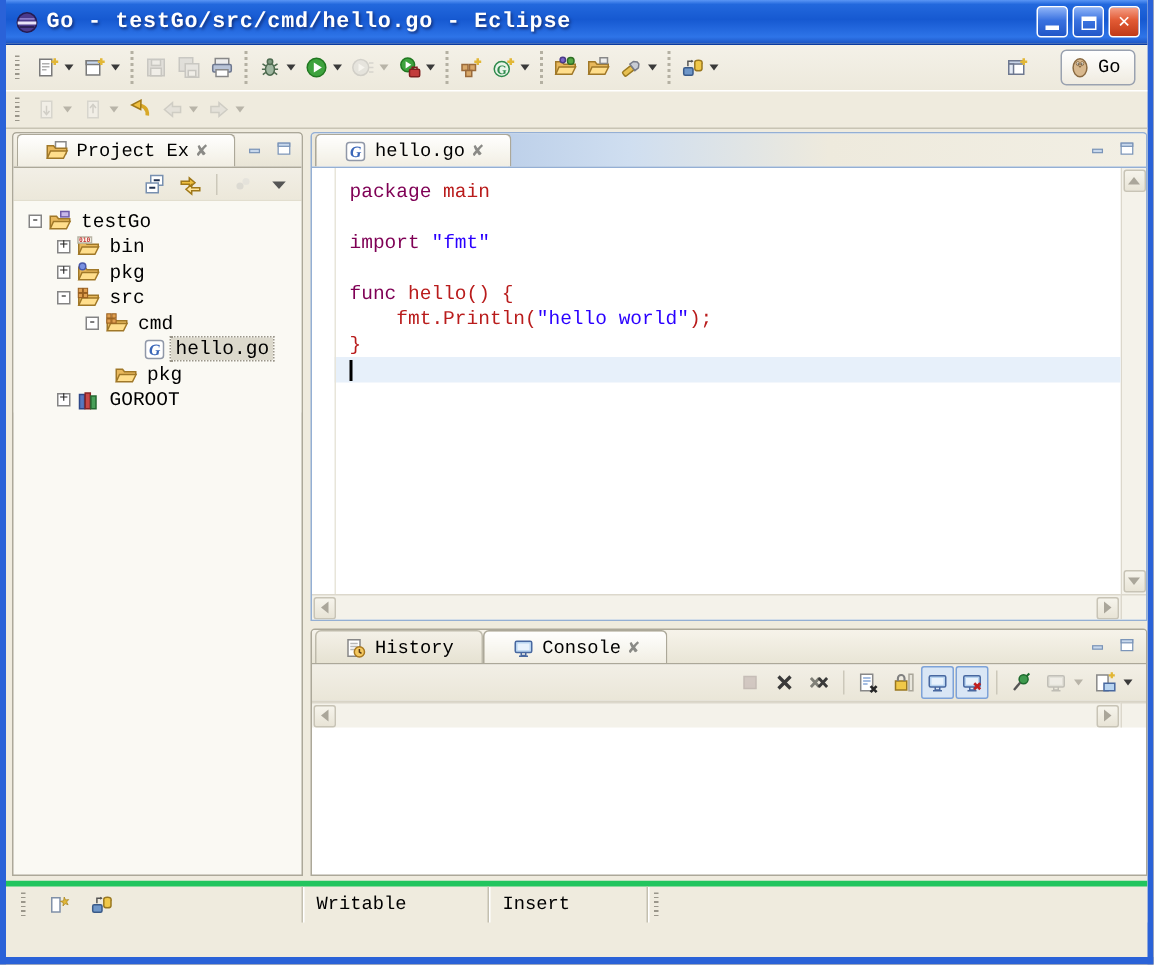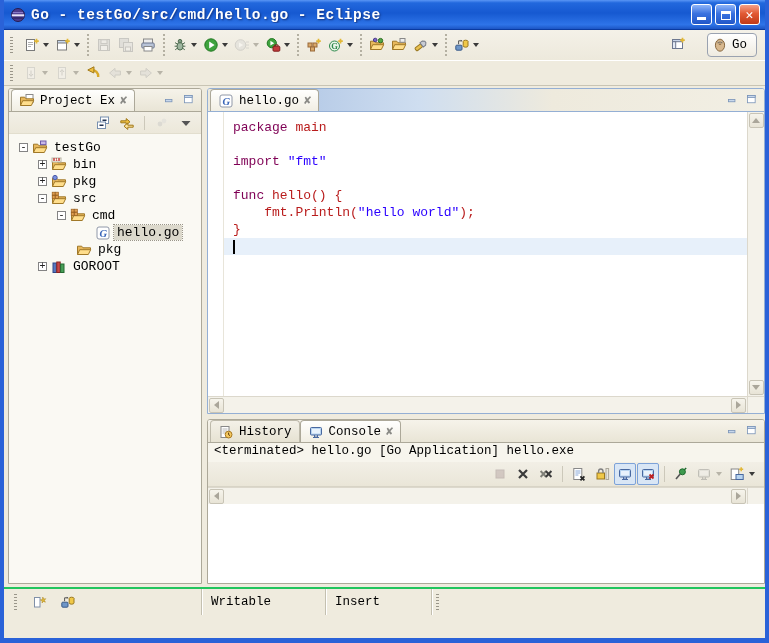--- a/index.html
+++ b/index.html
@@ -34,33 +34,33 @@
   .tbgroup{display:flex;align-items:center;padding:0 4px;}
   .tbgroup + .tbgroup{border-left:2px dotted #B4B0A2;}
   .dots{width:3px;height:16px;margin:0 4px;
     background-image:repeating-linear-gradient(180deg,#9A968A 0 1px,transparent 1px 3px);}
   .tbtn{width:22px;height:22px;display:flex;align-items:center;justify-content:center;border-radius:2px;}
   .tbtn.disabled svg{opacity:.42;filter:grayscale(85%);}
   .dd{width:0;height:0;border-left:3px solid transparent;border-right:3px solid transparent;
     border-top:4px solid #3A3A3A;margin:0 3px 0 0;}
   .dd.dis{border-top-color:#B8B4A8;}
   .icon{display:inline-flex;align-items:center;justify-content:center;line-height:0;}
-  .persp-area{position:absolute;right:8px;top:3px;display:flex;align-items:flex-start;gap:18px;}
+  .persp-area{position:absolute;right:8px;top:3px;display:flex;align-items:center;gap:18px;}
   .persp-btn{border:1px solid #9AA2B0;border-radius:4px;background:linear-gradient(#FFFFFF,#EFEBE0);
     padding:1px 9px 1px 4px;display:flex;align-items:center;gap:4px;height:24px;}
   
   .main{position:relative;height:501px;background:#EFEBDE;}
   .panel{position:absolute;border:1px solid #ACA899;border-radius:3px 3px 0 0;background:#FAF9F3;overflow:hidden;}
   #pe-panel{left:4px;top:2px;width:194px;height:496px;}
   #ed-panel{left:203px;top:2px;width:558px;height:326px;border-color:#94AFD4;background:#fff;display:flex;flex-direction:column;}
   #cons-panel{left:203px;top:333px;width:558px;height:165px;display:flex;flex-direction:column;background:#fff;}
   .vtab-row{height:23px;display:flex;align-items:flex-end;background:linear-gradient(180deg,#F6F3EA,#E9E5D6);
     border-bottom:1px solid #ACA899;padding-left:2px;flex:none;}
   .ed-tabs{background:linear-gradient(90deg,#EDE9DC 0%,#B9CDE8 20%,#CFDEF0 38%,#EEEADD 62%,#F2EFE4 100%);border-bottom-color:#94AFD4;}
-  .vtab{display:flex;align-items:center;gap:5px;padding:0 7px;border:1px solid #ACA899;border-bottom:none;
+  .vtab{display:flex;align-items:center;gap:5px;padding:0 18px;border:1px solid #ACA899;border-bottom:none;
     border-radius:4px 4px 0 0;height:22px;white-space:nowrap;}
   .vtab.active{background:linear-gradient(180deg,#FFFFFE,#F1EEE3);}
   .vtab.inactive{background:linear-gradient(180deg,#F4F1E8,#E6E2D2);border-color:#BEBAAB;}
   .tabx{color:#8A8A86;font-weight:bold;font-size:12px;line-height:1;}
   .vtab-ctrl{margin-left:auto;display:flex;gap:3px;padding:0 5px 4px;}
   .pe-toolbar{height:22px;display:flex;align-items:center;justify-content:flex-end;gap:2px;padding-right:4px;
     background:linear-gradient(180deg,#F2EFE6,#ECE8DA);border-bottom:1px solid #E2DECE;}
   .pe-sep{width:1px;height:14px;background:#CCC8BA;margin:0 4px;}
   
   .tree{padding-top:5px;font-size:13px;background:#FAF9F3;}
@@ -94,21 +94,21 @@
   .cons-status{height:19px;padding:1px 6px;background:#F7F5ED;font-size:12.5px;white-space:nowrap;}
   .cons-toolbar{height:25px;display:flex;justify-content:flex-end;align-items:center;gap:1px;padding-right:6px;
     background:linear-gradient(180deg,#F2EFE6,#EAE6D8);border-bottom:1px solid #D8D4C6;}
   .cbtn{width:22px;height:22px;display:flex;align-items:center;justify-content:center;border:1px solid transparent;border-radius:2px;}
   .cbtn.pressed{border-color:#7DA2D8;background:#D9E6F5;}
   .cbtn.disabled svg{opacity:.45;filter:grayscale(60%);}
   .csep{width:1px;height:16px;background:#CCC8BA;margin:0 4px;}
   .out-row{flex:1;display:flex;min-height:0;}
   .out-text{flex:1;padding:4px 7px;font-size:13px;white-space:pre;background:#fff;}
   
-  .statusbar{height:28px;background:#EFEBDE;border-top:2px solid #22c55e;display:flex;align-items:stretch;}
+  .statusbar{height:28px;background:#EFEBDE;border-top:4px solid #22c55e;display:flex;align-items:stretch;}
   .sb-trim{width:197px;display:flex;align-items:center;gap:7px;padding-left:6px;}
   .sb-cell{display:flex;align-items:center;padding-left:9px;border-left:1px solid #C4C0B0;box-shadow:inset 1px 0 0 #FFFFFF;white-space:nowrap;}
   .sb-fill{flex:1;border-left:1px solid #C4C0B0;box-shadow:inset 1px 0 0 #FFFFFF;display:flex;align-items:center;}
 </style>
 </head>
 <body>
 
 <div id="window">
 
   <div class="titlebar">
@@ -651,23 +651,20 @@
             <span class="tbtn" style="width:16px;height:16px;">
               <span class="icon">
                 <svg viewBox="0 0 16 16" width="13" height="13">
                   <rect x="3" y="3" width="9.5" height="9" fill="#fff" stroke="#7A94B8"></rect>
                   <rect x="3" y="3" width="9.5" height="2.6" fill="#C8D8EC" stroke="#7A94B8"></rect>
                 </svg>
               </span>
             </span>
           </div>
         </div>
-      <div style="display:flex;align-items:center;background:#F7F5ED;">
-        <div class="cons-status" style="flex:1;">&lt;terminated&gt; hello.go [Go Application] hello.exe</div>
-      </div>
       <div class="cons-toolbar" id="cons-toolbar">
           <span class="cbtn disabled">
             <span class="icon">
               <svg viewBox="0 0 16 16" width="16" height="16">
                 <rect x="4" y="4" width="8" height="8" fill="#C89898" stroke="#A88080"></rect>
               </svg>
             </span>
           </span>
           <span class="cbtn">
             <span class="icon">

